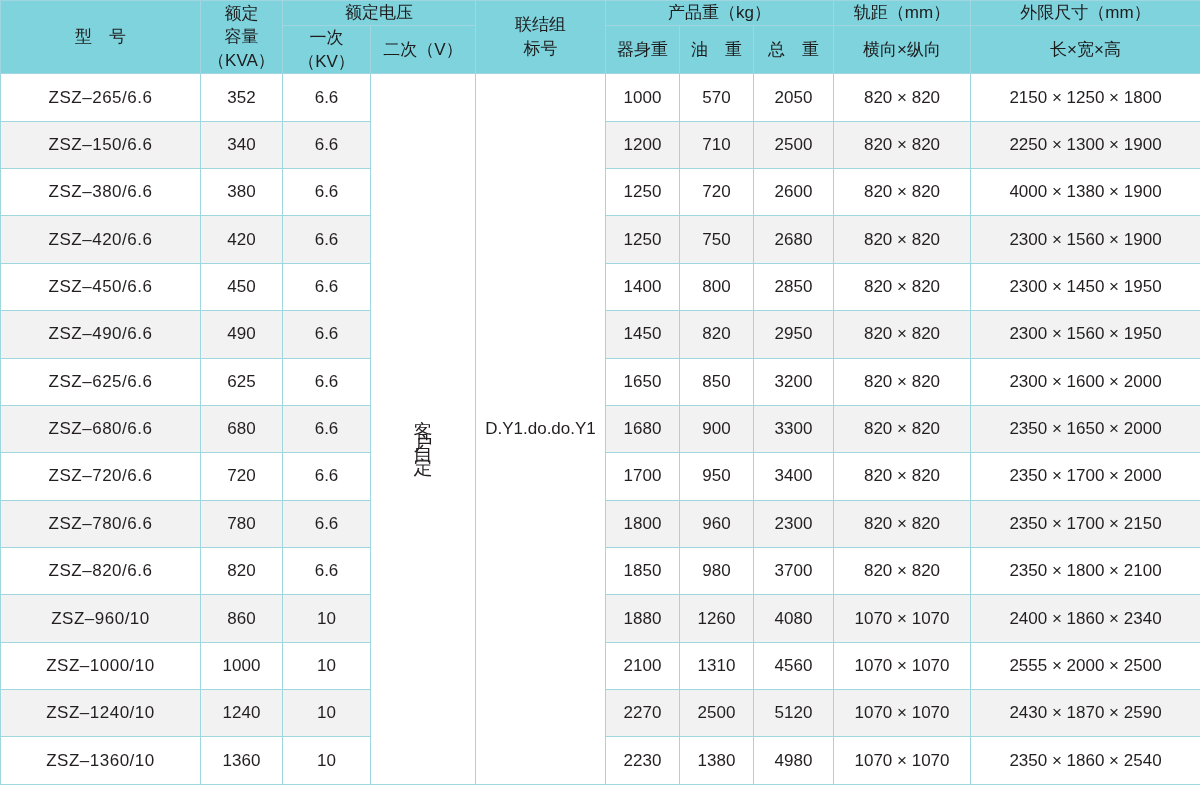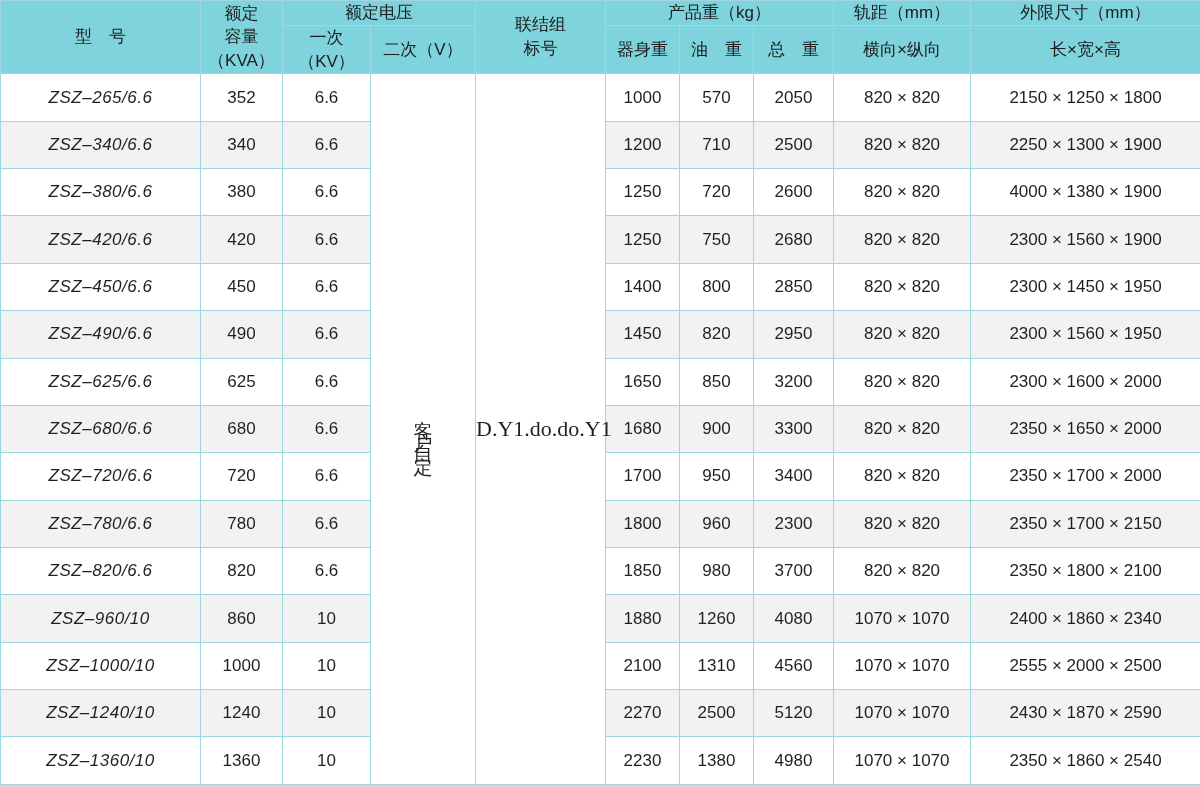--- a/index.html
+++ b/index.html
@@ -37,37 +37,35 @@
     font-size: 17px;
     background: #ffffff;
     height: 45px;
   }
   tbody tr:nth-child(even) td {
     background: #f2f2f2;
   }
   td.model {
     font-size: 17px;
     letter-spacing: 0.5px;
-    font-style: italic;
   }
   td.vertical-text {
     font-size: 19px;
     line-height: 1.9;
     letter-spacing: 2px;
   }
   td.vertical-text .vwrap {
     display: block;
     writing-mode: vertical-rl;
     text-orientation: upright;
     margin: 0 auto;
     letter-spacing: 12px;
   }
   td.conn {
-    font-size: 22px;
-    font-family: Liberation Serif, serif;
+    font-size: 17px;
   }
   .hdr-two-line {
     display: block;
     line-height: 1.4;
   }
 </style>
 </head>
 <body>
 
 <table id="spec-table">
@@ -144,21 +142,21 @@
           <span class="vwrap">客户自定</span>
         </td>
         <td class="conn" rowspan="15">D.Y1.do.do.Y1</td>
         <td>1000</td>
         <td>570</td>
         <td>2050</td>
         <td>820 × 820</td>
         <td>2150 × 1250 × 1800</td>
       </tr>
       <tr>
-        <td class="model">ZSZ–340/6.6</td>
+        <td class="model">ZSZ–150/6.6</td>
         <td>340</td>
         <td>6.6</td>
         <td>1200</td>
         <td>710</td>
         <td>2500</td>
         <td>820 × 820</td>
         <td>2250 × 1300 × 1900</td>
       </tr>
       <tr>
         <td class="model">ZSZ–380/6.6</td>

